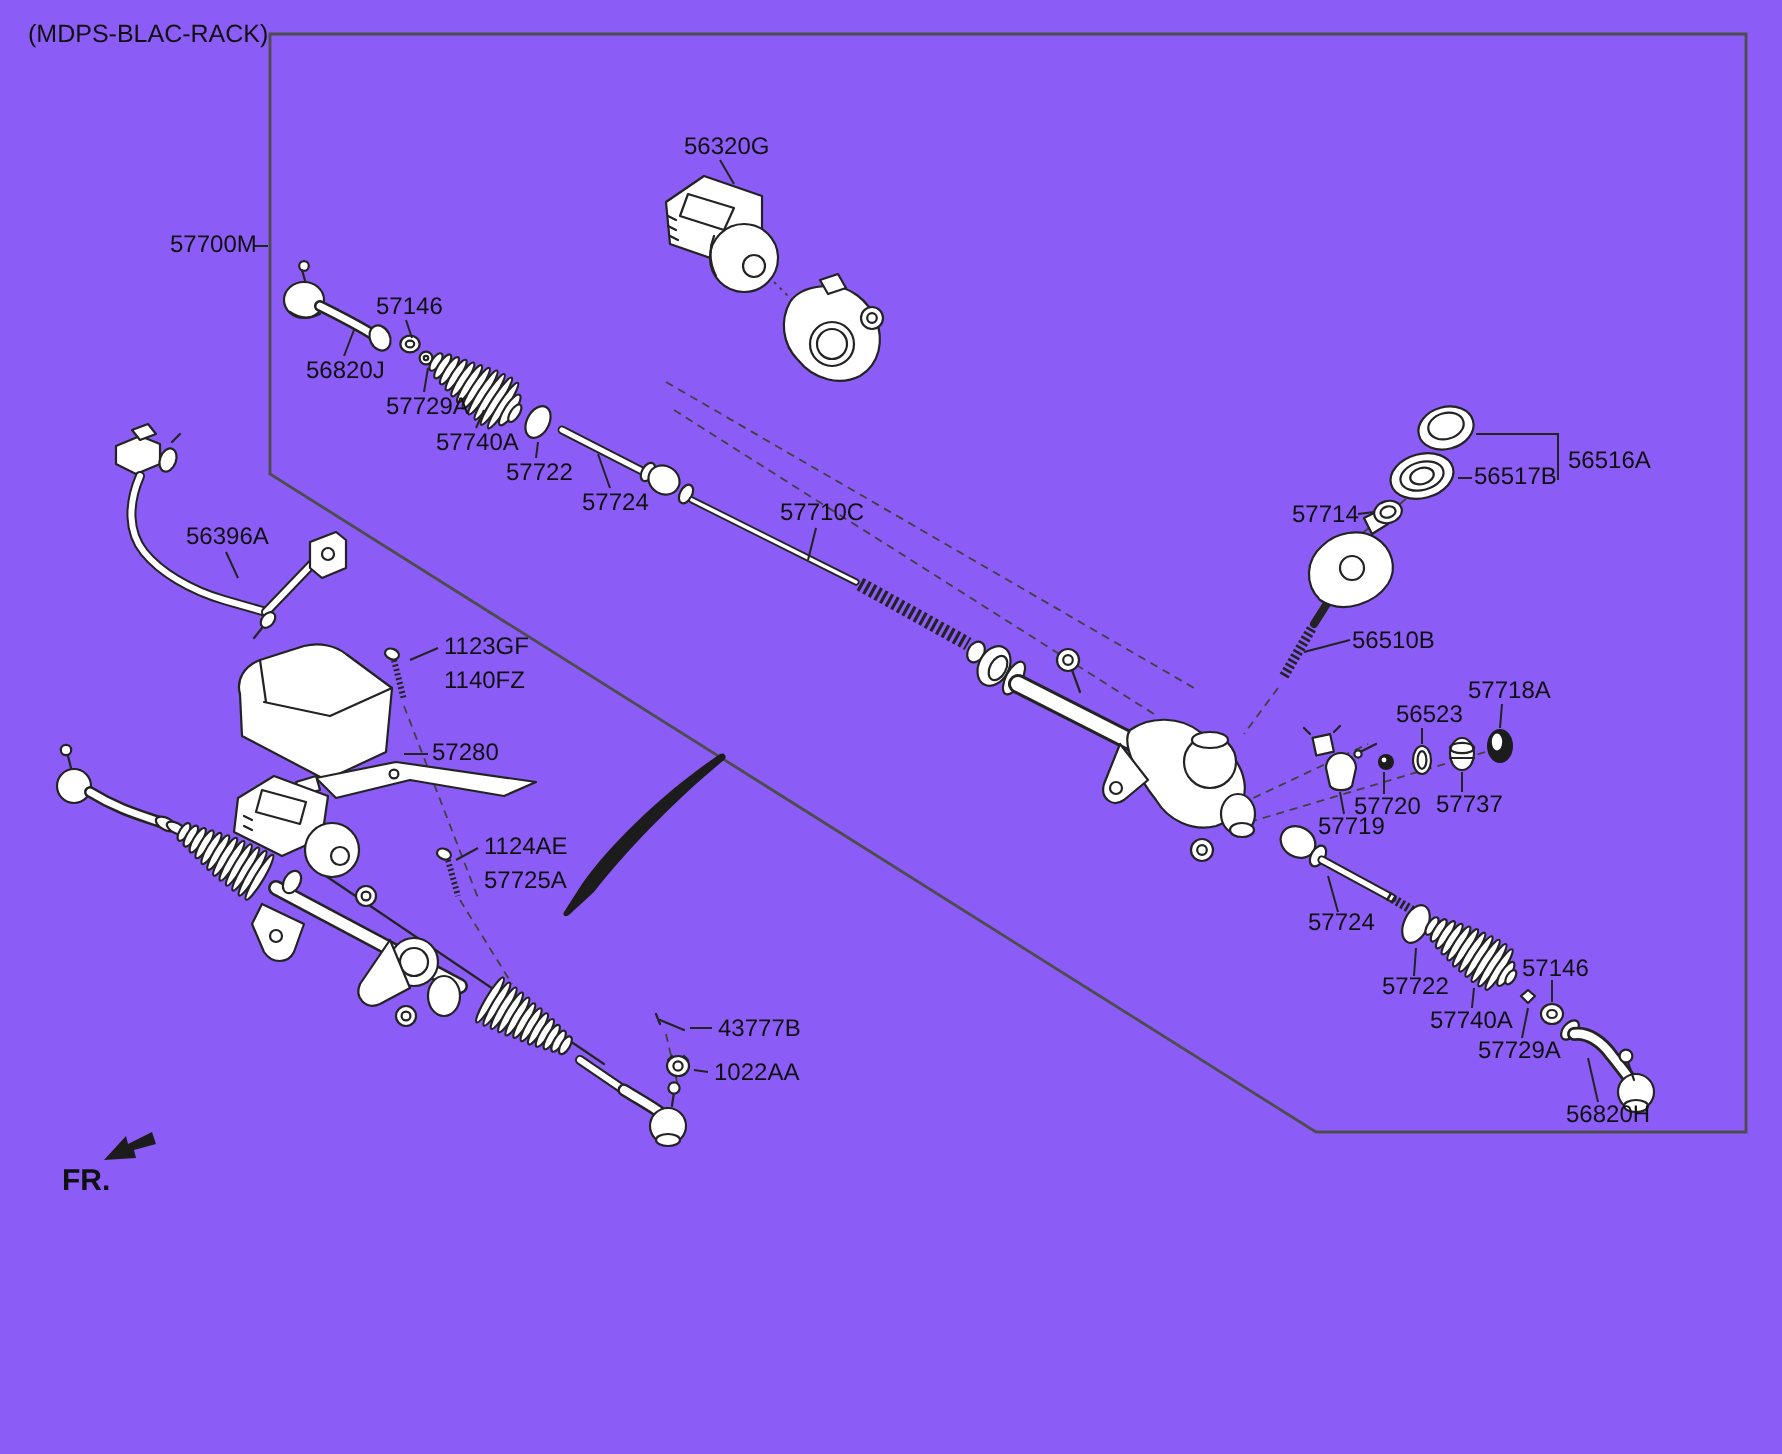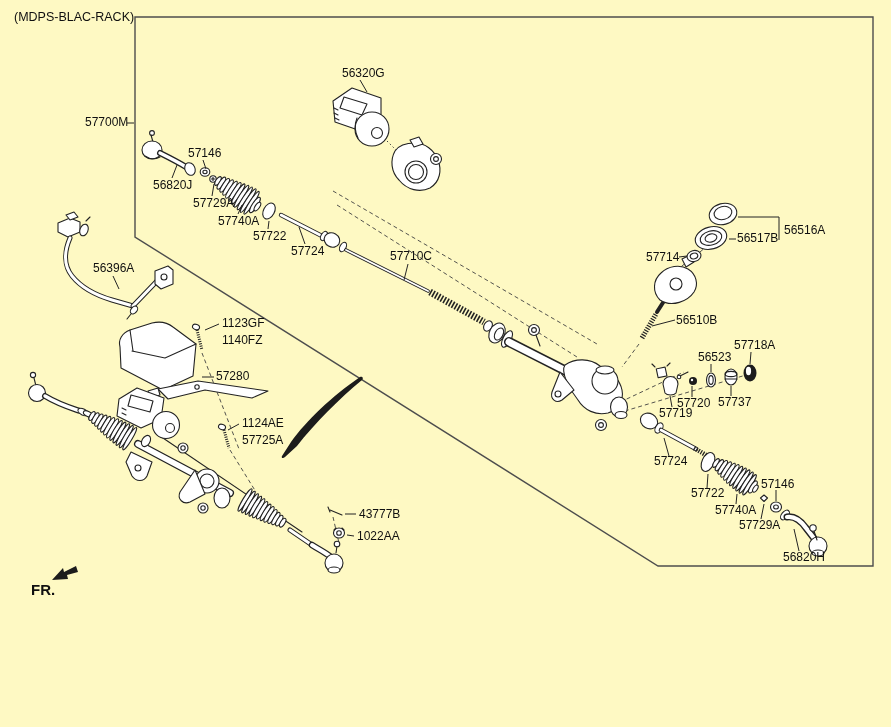--- a/index.html
+++ b/index.html
@@ -1,16 +1,16 @@
 <!DOCTYPE html>
 <html><head>
 <meta charset="utf-8">
 <style>
   html,body{margin:0;padding:0;background:#e8e8e8;}
-  .stage{width:891px;height:727px;background:#fef9c3;position:relative;overflow:hidden;}
+  .stage{width:891px;height:727px;background:#8b5cf6;position:relative;overflow:hidden;}
   svg{display:block;}
   .ln{fill:none;stroke:#232323;stroke-width:1.1;stroke-linecap:round;stroke-linejoin:round;}
   .fw{fill:#ffffff;stroke:#232323;stroke-width:1.1;stroke-linejoin:round;}
   .fb{fill:#1c1c1c;stroke:none;}
   .lead{fill:none;stroke:#232323;stroke-width:1;}
   .dash{fill:none;stroke:#404040;stroke-width:0.9;stroke-dasharray:4 3;}
   .dots{fill:none;stroke:#404040;stroke-width:1;stroke-dasharray:1.5 2.5;}
   .border{fill:none;stroke:#4d4d4d;stroke-width:1.4;}
   text.part{font:12px "Liberation Sans", sans-serif;fill:#101010;}
   text.title{font:12.5px "Liberation Sans", sans-serif;fill:#101010;}

